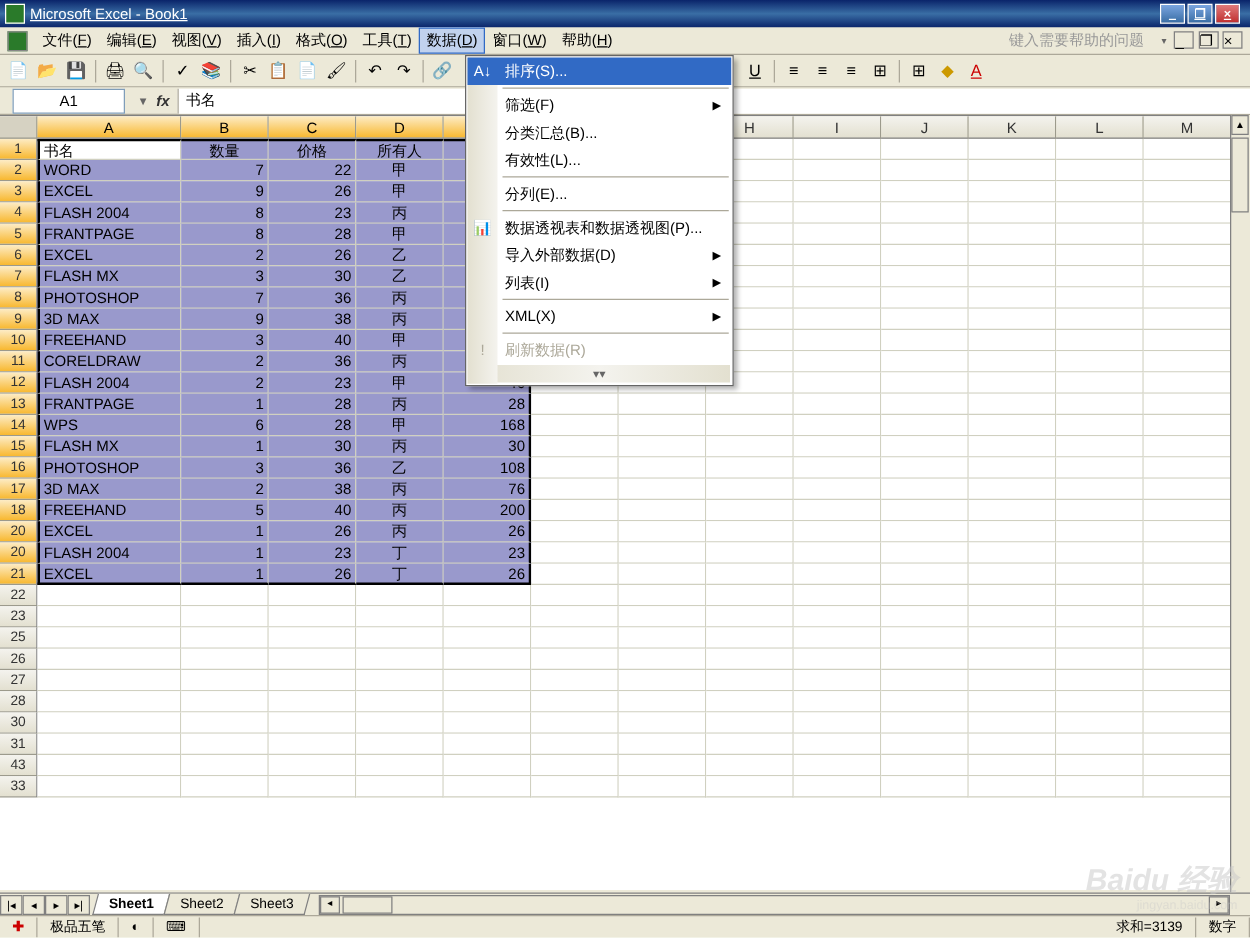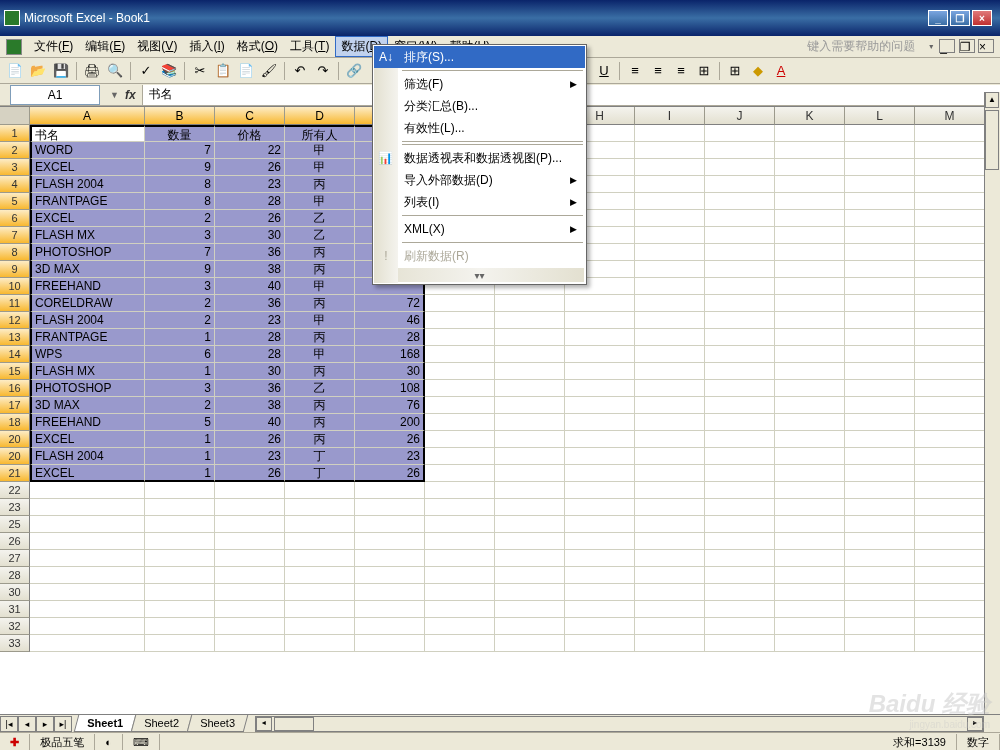--- a/index.html
+++ b/index.html
@@ -1,19 +1,19 @@
 <!DOCTYPE html>
 <html><head>
 <meta charset="utf-8">
 <style>
 * { margin: 0; padding: 0; box-sizing: border-box; }
 body { font-family: "SimSun", "宋体", Tahoma, sans-serif; font-size: 12px; background: #ece9d8; overflow: hidden; width: 1000px; height: 750px; position: relative; }
 
 
-.titlebar { background: linear-gradient(to bottom, #0a246a, #3a6ea5 50%, #0a246a); color: #fff; height: 36px; display: flex; align-items: center; padding: 0 4px; font-size: 12px; }
+.titlebar { background: linear-gradient(to bottom, #0a246a, #3a6ea5 50%, #0a246a); color: #fff; height: 22px; display: flex; align-items: center; padding: 0 4px; font-size: 12px; text-decoration: underline; }
 .titlebar .icon { width: 16px; height: 16px; background: #2a7a2a; border: 1px solid #fff; margin-right: 4px; display: inline-block; }
 .titlebar .title { flex: 1; }
 .titlebar .win-btn { width: 20px; height: 16px; background: linear-gradient(to bottom, #7aa5e0, #3a6ea5); border: 1px solid #fff; color: #fff; font-size: 10px; display: flex; align-items: center; justify-content: center; cursor: pointer; font-weight: bold; }
 .titlebar .win-btn.close { background: linear-gradient(to bottom, #e07a7a, #c03030); }
 .titlebar .secondary-btns { display: flex; gap: 2px; margin-right: 4px; }
 
 
 .menubar { background: #ece9d8; border-bottom: 1px solid #aca899; height: 22px; display: flex; align-items: center; padding: 0 6px; }
 .menubar .menu-item { padding: 2px 6px; cursor: pointer; }
 .menubar .menu-item.active { background: #c1d2ee; border: 1px solid #316ac5; padding: 1px 5px; }
@@ -650,21 +650,21 @@
         <div class="cell " style="width: 70px;"></div>
         <div class="cell " style="width: 70px;"></div>
         <div class="cell " style="width: 70px;"></div>
         <div class="cell " style="width: 70px;"></div>
         <div class="cell " style="width: 70px;"></div>
         <div class="cell " style="width: 70px;"></div>
         <div class="cell " style="width: 70px;"></div>
         <div class="cell " style="width: 70px;"></div>
       </div>
       <div class="row">
-        <div class="row-head">32</div>
+        <div class="row-head">43</div>
         <div class="cell " style="width: 115px;"></div>
         <div class="cell " style="width: 70px;"></div>
         <div class="cell " style="width: 70px;"></div>
         <div class="cell " style="width: 70px;"></div>
         <div class="cell " style="width: 70px;"></div>
         <div class="cell " style="width: 70px;"></div>
         <div class="cell " style="width: 70px;"></div>
         <div class="cell " style="width: 70px;"></div>
         <div class="cell " style="width: 70px;"></div>
         <div class="cell " style="width: 70px;"></div>
@@ -703,20 +703,23 @@
         <span>筛选(F)</span>
         <span class="arrow">▶</span>
       </div>
       <div class="drop-item">
         <span>分类汇总(B)...</span>
       </div>
       <div class="drop-item">
         <span>有效性(L)...</span>
       </div>
       <div class="drop-sep"></div>
+      <div class="drop-item">
+        <span>分列(E)...</span>
+      </div>
       <div class="drop-sep"></div>
       <div class="drop-item">
         <span class="di-icon">📊</span>
         <span>数据透视表和数据透视图(P)...</span>
       </div>
       <div class="drop-item">
         <span>导入外部数据(D)</span>
         <span class="arrow">▶</span>
       </div>
       <div class="drop-item">

